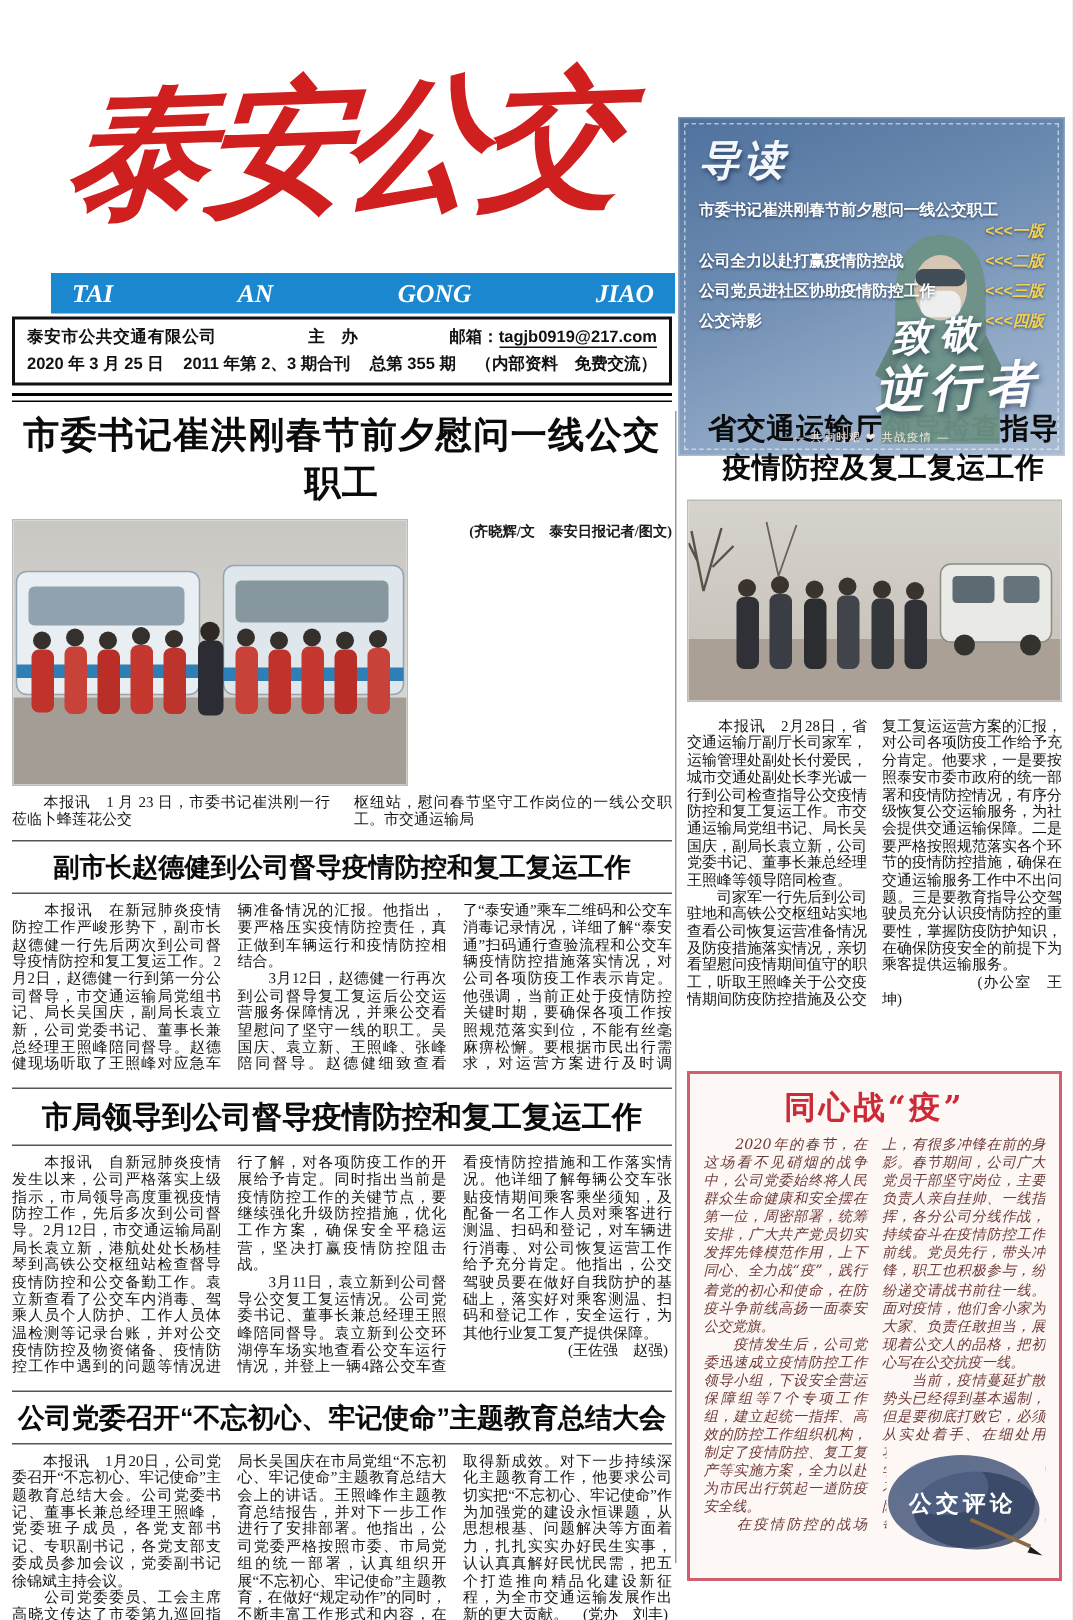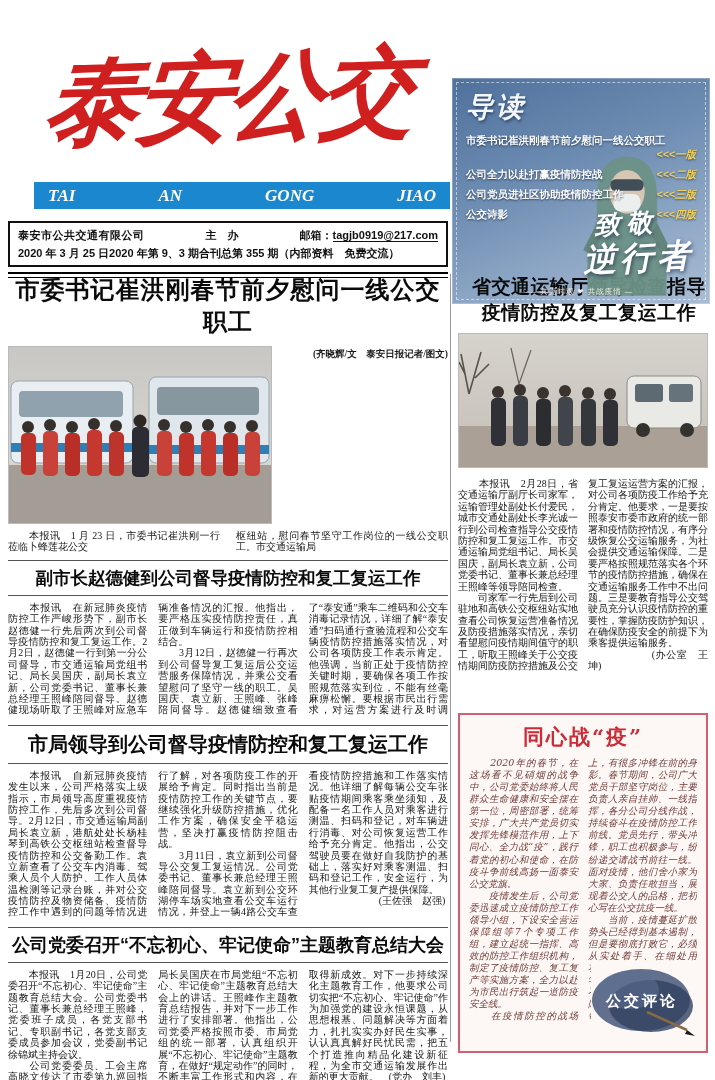--- a/index.html
+++ b/index.html
@@ -6,26 +6,26 @@
   .page{position:relative;width:715px;height:1080px;background:#ffffff;overflow:hidden;
         font-family:"Liberation Serif","DejaVu Serif",serif;color:#1a1a1a;margin:0 auto;}
   
   .header-left{position:absolute;left:8px;top:22px;width:440px;}
   .calligraphy{height:160px;line-height:150px;text-align:center;color:#d01f1f;
       font-family:"DejaVu Serif","Liberation Serif",serif;font-weight:bold;font-style:italic;
       font-size:96px;letter-spacing:-4px;transform:rotate(-2deg) skewX(-6deg);}
   .pinyin-bar{margin-left:26px;width:388px;height:27px;background:#1b87cf;display:flex;
       align-items:center;justify-content:space-between;padding:0 14px;color:#fff;
       font-family:"Liberation Serif","DejaVu Serif",serif;font-style:italic;font-weight:bold;font-size:17px;gap:36px;}
-  .pub-box{margin-top:12px;border:2px solid #111;padding:3px 8px;
+  .pub-box{margin-top:2px;border:2px solid #111;padding:3px 8px;
       font-family:"Liberation Sans","DejaVu Sans",sans-serif;font-size:11px;font-weight:600;color:#111;}
   .pub-line1{display:flex;justify-content:space-between;line-height:18px;}
   .pub-line1 .org{letter-spacing:.5px;}
   .email-u{border-bottom:1px solid #111;}
-  .pub-line2{display:flex;line-height:18px;}
+  .pub-line2{display:flex;justify-content:space-between;line-height:18px;}
   .double-rule{margin-top:5px;height:3px;border-top:2px solid #000;border-bottom:1px solid #000;}
   
   .guide-box{position:absolute;left:452px;top:38px;width:258px;height:226px;
       background:linear-gradient(158deg,#4f719c 0%,#6d8cb2 40%,#93abc8 75%,#a9bcd3 100%);
       box-shadow:inset 0 0 0 1px rgba(255,255,255,.25);margin-top:40px;}
   .guide-inner{position:absolute;inset:4px;border:1px dashed rgba(255,255,255,.55);padding:6px 9px;}
   .guide-title{font-family:"DejaVu Serif",serif;font-weight:bold;font-size:27px;color:#f4f7fb;
       font-style:italic;letter-spacing:3px;text-shadow:1px 2px 3px rgba(20,40,70,.6);}
   .guide-items{margin-top:8px;position:relative;z-index:3;}
   .guide-item{display:flex;flex-wrap:wrap;margin-bottom:6px;line-height:14px;}
@@ -94,21 +94,21 @@
     <div class="pub-box">
       <div class="pub-line1">
         <span class="org">泰安市公共交通有限公司</span>
         <span>主　办</span>
         <span>
           <span>邮箱：</span><span class="email-u">tagjb0919@217.com</span>
         </span>
       </div>
       <div class="pub-line2">
         <span>2020 年 3 月 25 日</span>
-        <span>2020 年第 9、3 期合刊</span>
+        <span>2011 年第 2、3 期合刊</span>
         <span>总第 355 期</span>
         <span>（内部资料　免费交流）</span>
       </div>
     </div>
     <div class="double-rule"></div>
   </div>
 
   <div class="guide-box">
     <div class="guide-inner">
       <div class="guide-title">导读</div>

